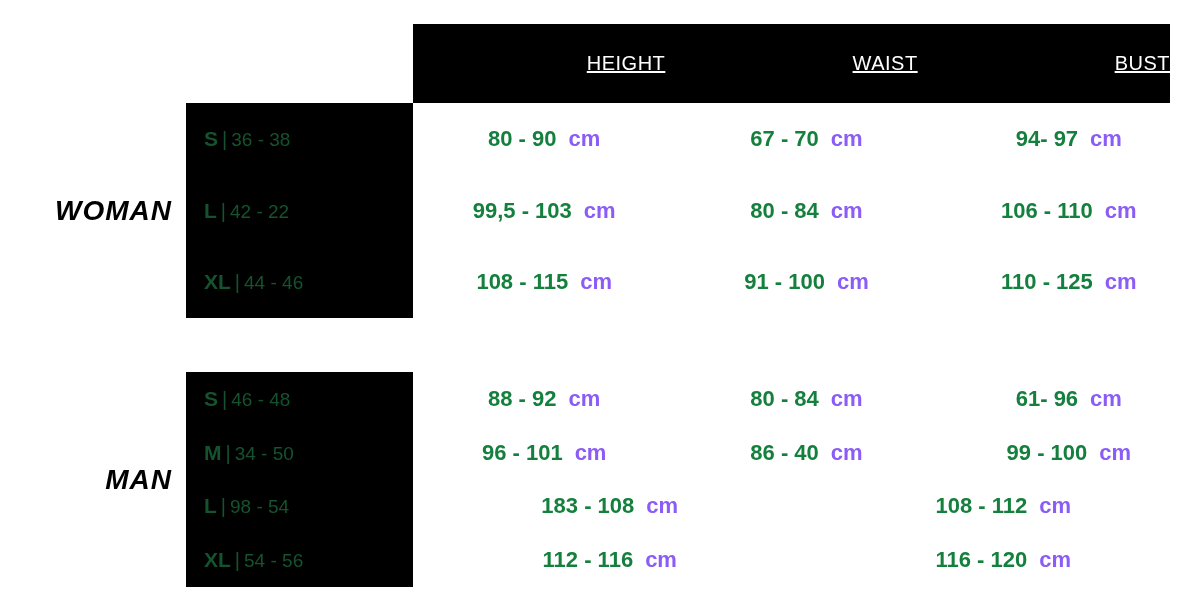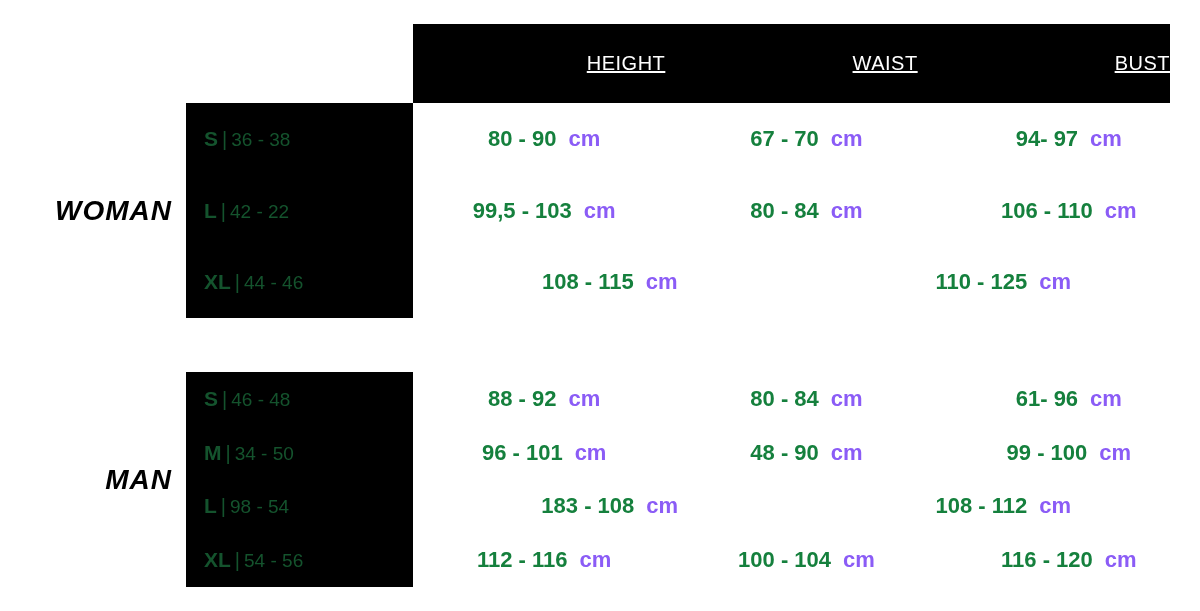--- a/index.html
+++ b/index.html
@@ -180,20 +180,23 @@
       </div>
 
       <div class="row">
         <div class="cell-size">
           <span class="sz">XL</span><span class="sep">|</span><span class="eu">44 - 46</span>
         </div>
         <div class="cell-meas">
           <span class="val">108 - 115</span><span class="unit">cm</span>
         </div>
         <div class="cell-meas">
+          <span class="val">91 - 100</span><span class="unit">cm</span>
+        </div>
+        <div class="cell-meas">
           <span class="val">110 - 125</span><span class="unit">cm</span>
         </div>
       </div>
 
     </div>
   </div>
 
   <div class="group group-man">
     <div class="group-label">MAN</div>
     <div class="size-column"></div>
@@ -215,21 +218,21 @@
       </div>
 
       <div class="row">
         <div class="cell-size">
           <span class="sz">M</span><span class="sep">|</span><span class="eu">34 - 50</span>
         </div>
         <div class="cell-meas">
           <span class="val">96 - 101</span><span class="unit">cm</span>
         </div>
         <div class="cell-meas">
-          <span class="val">48 - 90</span><span class="unit">cm</span>
+          <span class="val">86 - 40</span><span class="unit">cm</span>
         </div>
         <div class="cell-meas">
           <span class="val">99 - 100</span><span class="unit">cm</span>
         </div>
       </div>
 
       <div class="row">
         <div class="cell-size">
           <span class="sz">L</span><span class="sep">|</span><span class="eu">98 - 54</span>
         </div>
@@ -240,23 +243,20 @@
           <span class="val">108 - 112</span><span class="unit">cm</span>
         </div>
       </div>
 
       <div class="row">
         <div class="cell-size">
           <span class="sz">XL</span><span class="sep">|</span><span class="eu">54 - 56</span>
         </div>
         <div class="cell-meas">
           <span class="val">112 - 116</span><span class="unit">cm</span>
-        </div>
-        <div class="cell-meas">
-          <span class="val">100 - 104</span><span class="unit">cm</span>
         </div>
         <div class="cell-meas">
           <span class="val">116 - 120</span><span class="unit">cm</span>
         </div>
       </div>
 
     </div>
   </div>
 
 </div>

